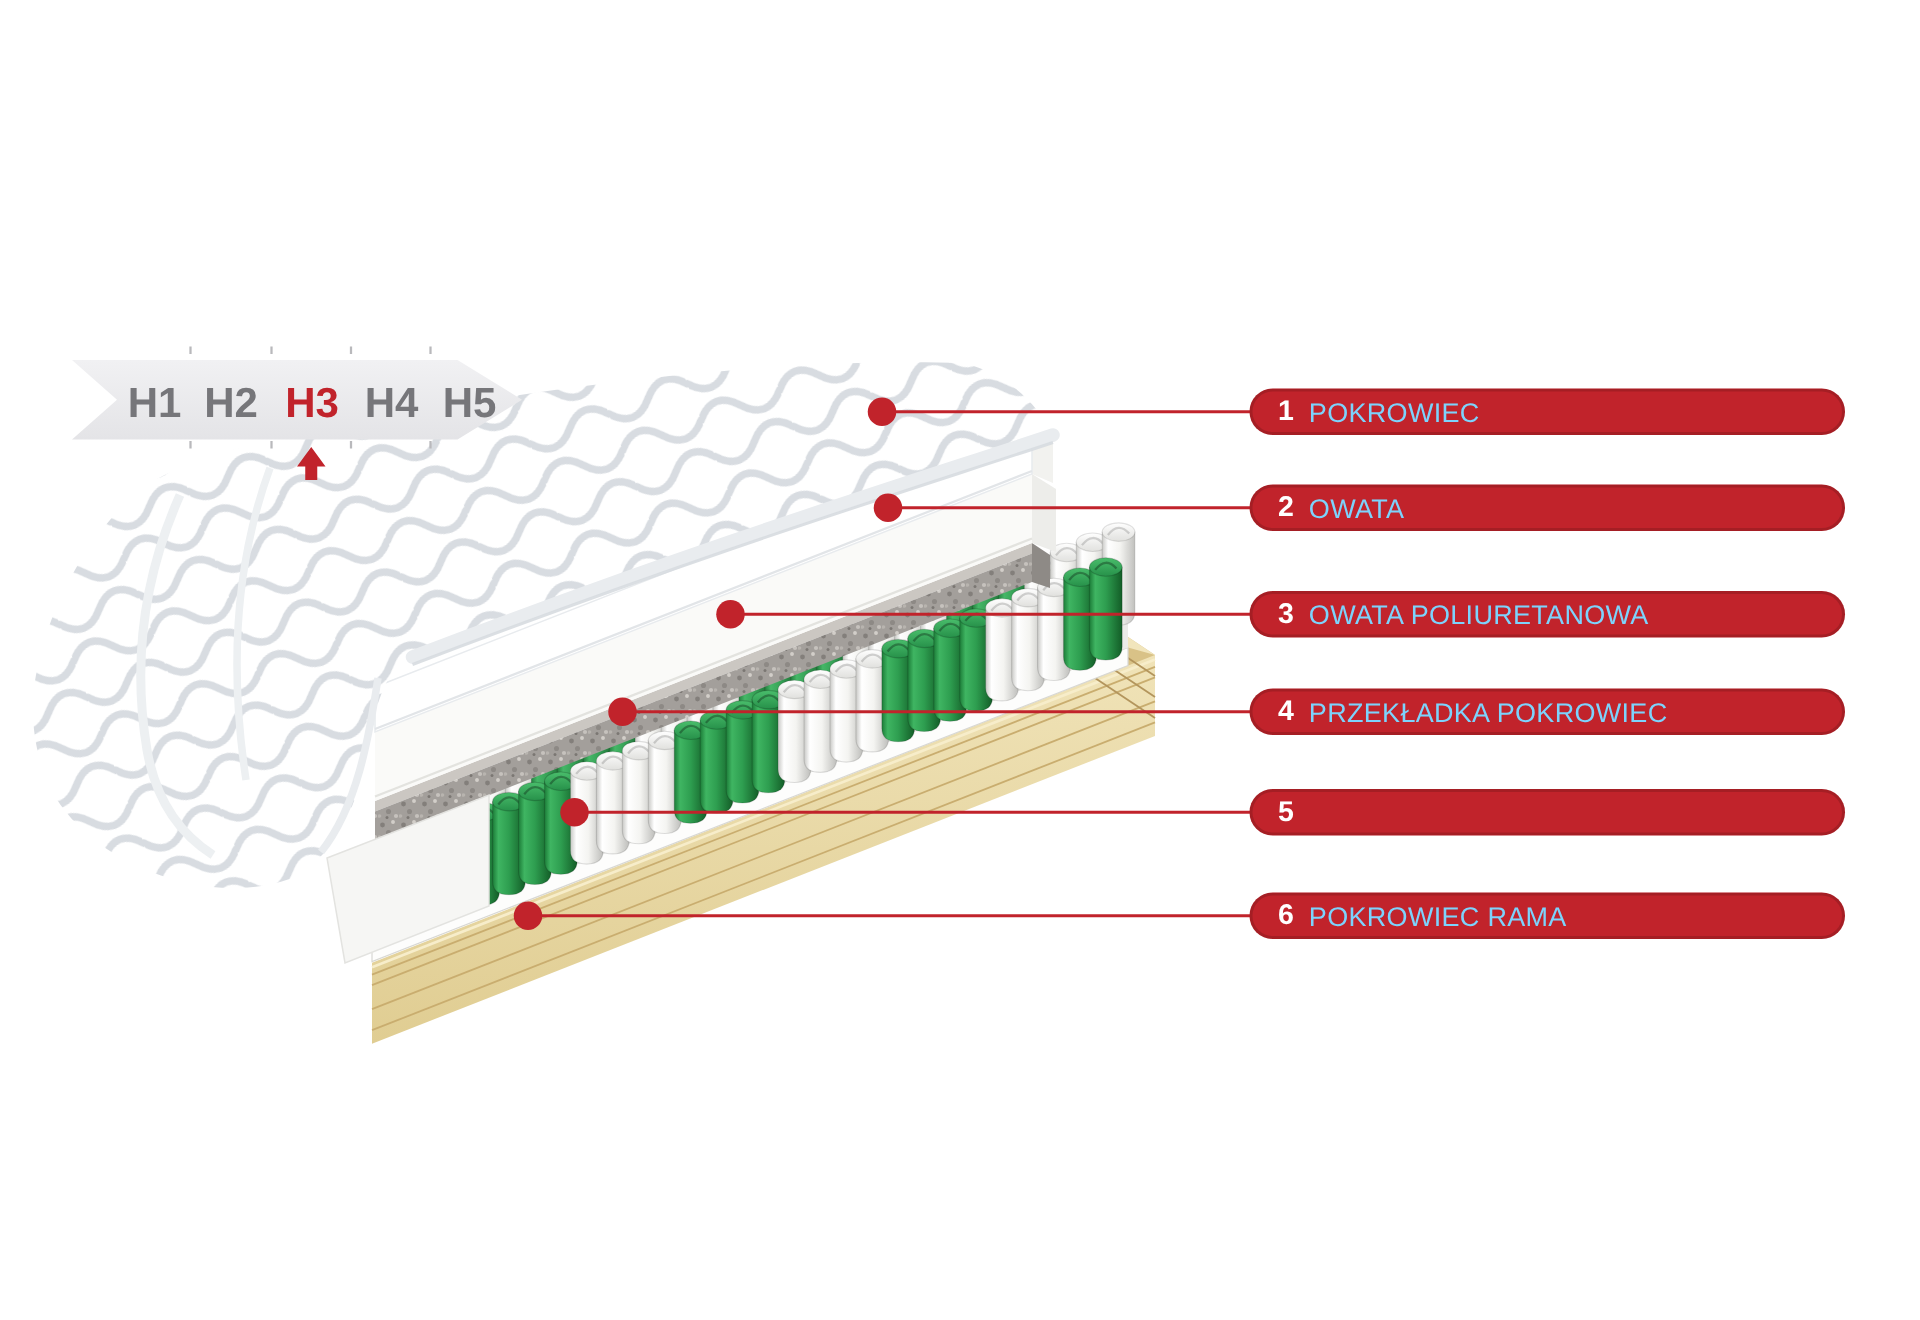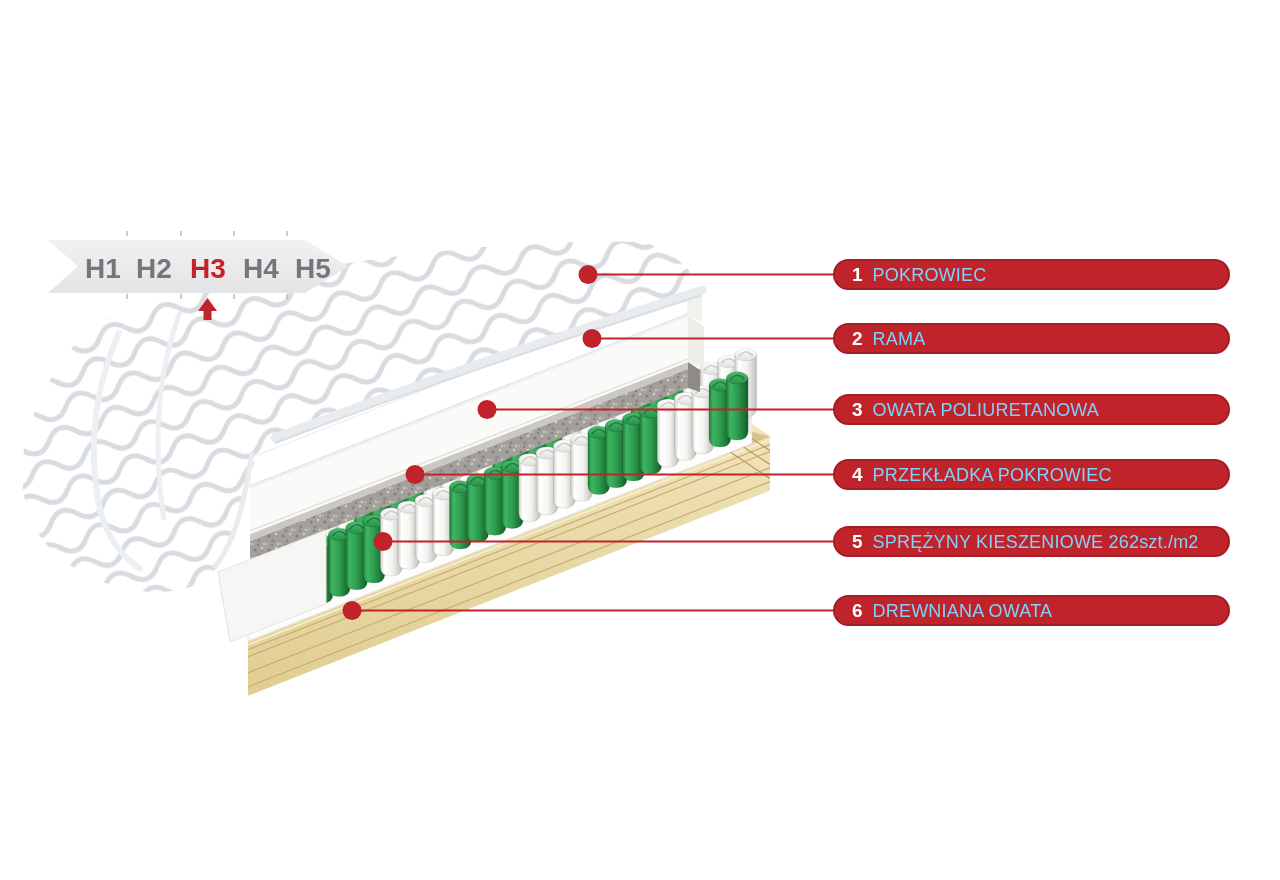--- a/index.html
+++ b/index.html
@@ -251,32 +251,31 @@
         <circle cx="352" cy="610.5" r="9.5" fill="#c1232b"></circle>
       </g>
 </svg>
 
 <div class="pill" style="top:259px">
   <span class="pill-num">1</span>
   <span class="pill-text">POKROWIEC</span>
 </div>
 <div class="pill" style="top:323px">
   <span class="pill-num">2</span>
-  <span class="pill-text">RAMA</span>
+  <span class="pill-text">OWATA</span>
 </div>
 <div class="pill" style="top:394px">
   <span class="pill-num">3</span>
   <span class="pill-text">OWATA POLIURETANOWA</span>
 </div>
 <div class="pill" style="top:459px">
   <span class="pill-num">4</span>
   <span class="pill-text">PRZEKŁADKA POKROWIEC</span>
 </div>
 <div class="pill" style="top:526px">
   <span class="pill-num">5</span>
-  <span class="pill-text">SPRĘŻYNY KIESZENIOWE 262szt./m2</span>
 </div>
 <div class="pill" style="top:595px">
   <span class="pill-num">6</span>
-  <span class="pill-text">DREWNIANA OWATA</span>
+  <span class="pill-text">POKROWIEC RAMA</span>
 </div>
 
 </div>
 
 </body></html>

